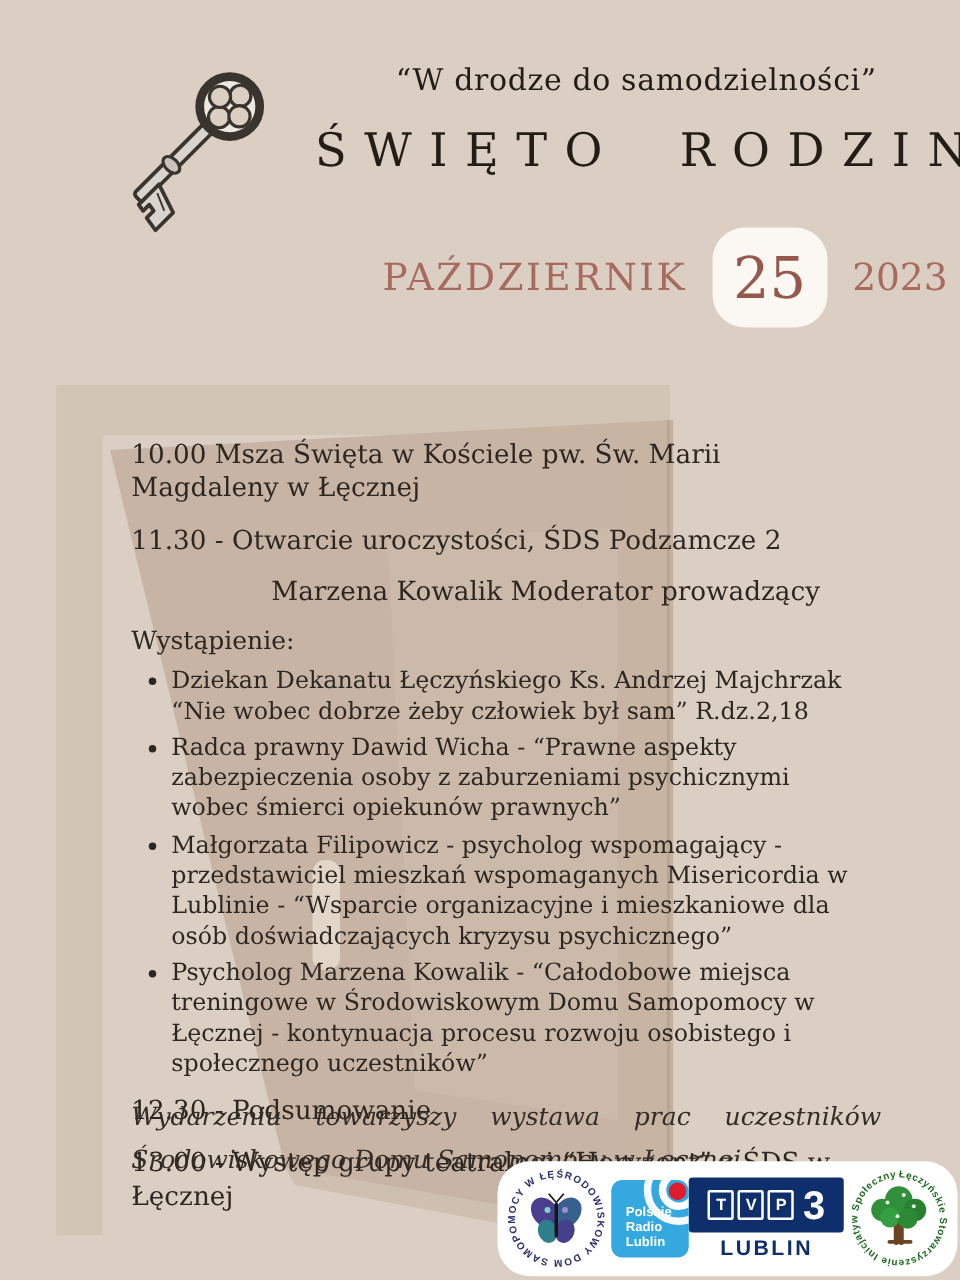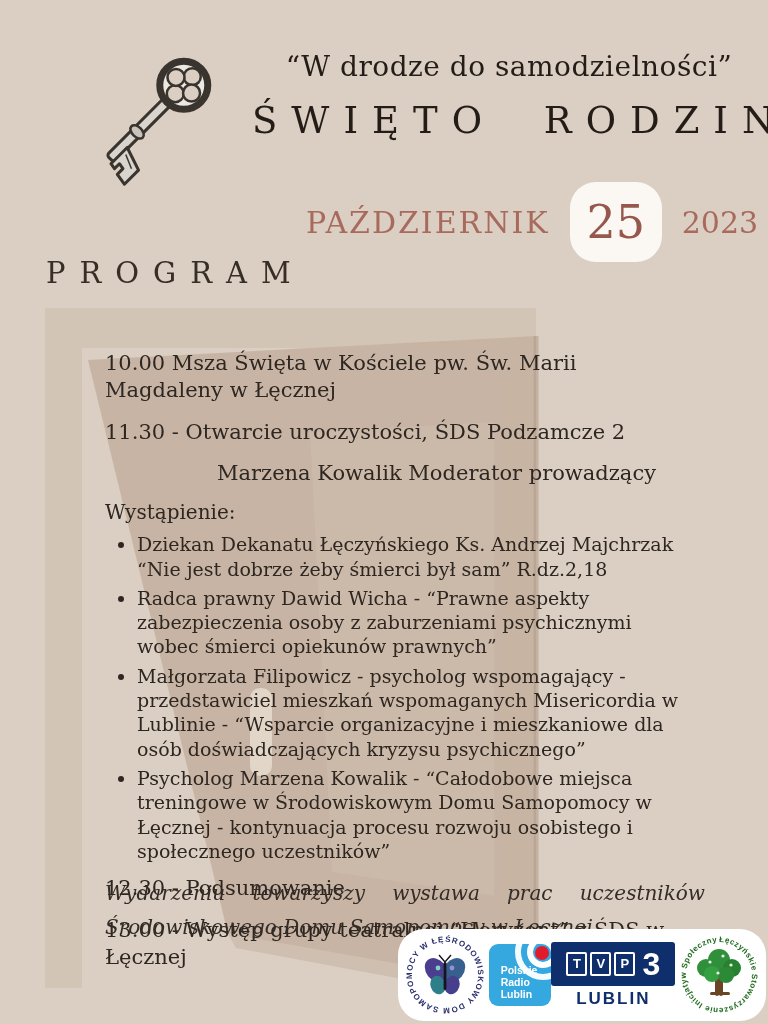--- a/index.html
+++ b/index.html
@@ -7,21 +7,21 @@
     position:relative;width:768px;height:1024px;margin:0 auto;
     background:#dbcec2;overflow:hidden;
     font-family:"DejaVu Serif","Liberation Serif",serif;
     color:#2b231c;
   }
   .abs{position:absolute;}
   svg{display:block;}
 
   
   .subtitle{top:50px;left:258px;width:502px;text-align:center;
-    font-size:28px;letter-spacing:.5px;color:#241d17;}
+    font-size:24px;letter-spacing:.5px;color:#241d17;}
   .event-title{top:99px;left:252px;width:512px;text-align:center;
     font-size:37px;letter-spacing:14px;word-spacing:22px;color:#241d17;white-space:nowrap;}
   .date-row{top:172px;left:306px;display:flex;align-items:center;gap:20px;height:100px;}
   .date-month{font-size:30px;letter-spacing:2px;color:#a76a5c;}
   .date-box{width:92px;height:80px;background:#fbf8f3;border-radius:26px;
     display:flex;align-items:center;justify-content:center;}
   .date-day{font-size:46px;color:#96584c;}
   .date-year{font-size:30px;color:#a76a5c;}
 
   
@@ -86,29 +86,28 @@
   <div class="abs event-title">ŚWIĘTO RODZIN</div>
 
   <div class="abs date-row">
     <span class="date-month">PAŹDZIERNIK</span>
     <span class="date-box">
       <span class="date-day">25</span>
     </span>
     <span class="date-year">2023</span>
   </div>
 
-  <div class="abs program-heading">PROGRAM</div>
 
   <div class="abs schedule">
     <div class="main">10.00 Msza Święta w Kościele pw. Św. Marii Magdaleny w Łęcznej</div>
     <div class="main">11.30 - Otwarcie uroczystości, ŚDS Podzamcze 2</div>
     <div class="main sub">Marzena Kowalik Moderator prowadzący</div>
     <div class="speeches-label">Wystąpienie:</div>
     <ul>
-      <li>Dziekan Dekanatu Łęczyńskiego Ks. Andrzej Majchrzak “Nie jest dobrze żeby śmierci był sam” R.dz.2,18</li>
+      <li>Dziekan Dekanatu Łęczyńskiego Ks. Andrzej Majchrzak “Nie wobec dobrze żeby człowiek był sam” R.dz.2,18</li>
       <li>Radca prawny Dawid Wicha - “Prawne aspekty zabezpieczenia osoby z zaburzeniami psychicznymi wobec śmierci opiekunów prawnych”</li>
       <li>Małgorzata Filipowicz - psycholog wspomagający - przedstawiciel mieszkań wspomaganych Misericordia w Lublinie - “Wsparcie organizacyjne i mieszkaniowe dla osób doświadczających kryzysu psychicznego”</li>
       <li>Psycholog Marzena Kowalik - “Całodobowe miejsca treningowe w Środowiskowym Domu Samopomocy w Łęcznej - kontynuacja procesu rozwoju osobistego i społecznego uczestników”</li>
     </ul>
     <div class="main">12.30 - Podsumowanie</div>
     <div class="main">13.00 - Występ grupy teatralnej “Horyzont” z ŚDS w Łęcznej</div>
 
   </div>
 
   <div class="abs footer-note">Wydarzeniu towarzyszy wystawa prac uczestników Środowiskowego Domu Samopomocy w Łęcznej.</div>

